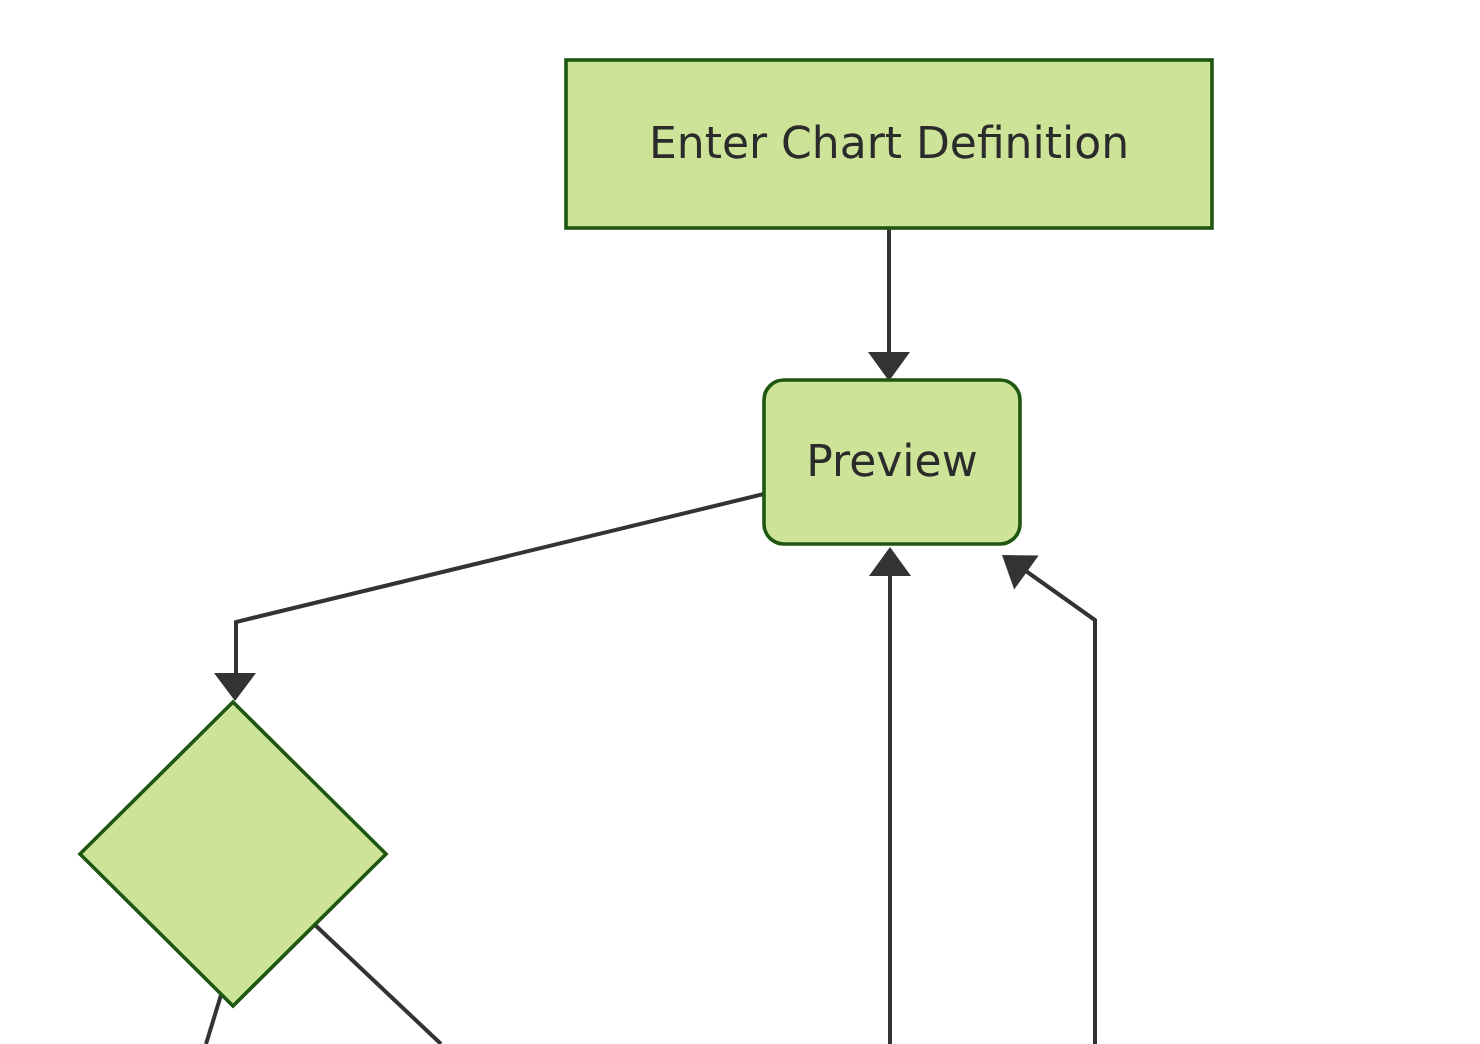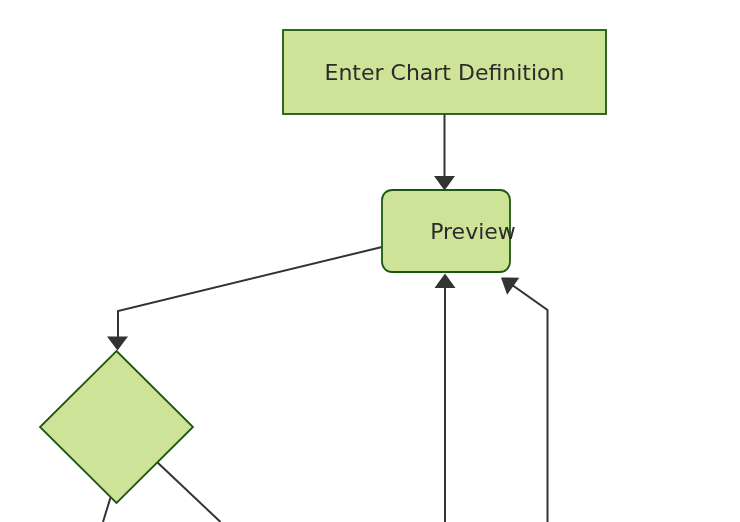--- a/index.html
+++ b/index.html
@@ -43,21 +43,21 @@
     text-align: center;
     font-size: 22px;
     color: var(--text-color, #2b2b2b);
     pointer-events: none;
     white-space: nowrap;
   }
   .label-enter {
     left: 283px; top: 30px; width: 323px; height: 84px; border-radius: 17px;
   }
   .label-preview {
-    left: 394px; top: 190px; width: 128px; height: 82px; padding-left: 15px;
+    left: 382px; top: 190px; width: 128px; height: 82px;
   }
   .label-decide {
     left: 36px; top: 397px; width: 161px; height: 60px;
   }
 </style>
 </head>
 <body>
 
 <div class="stage">
 

